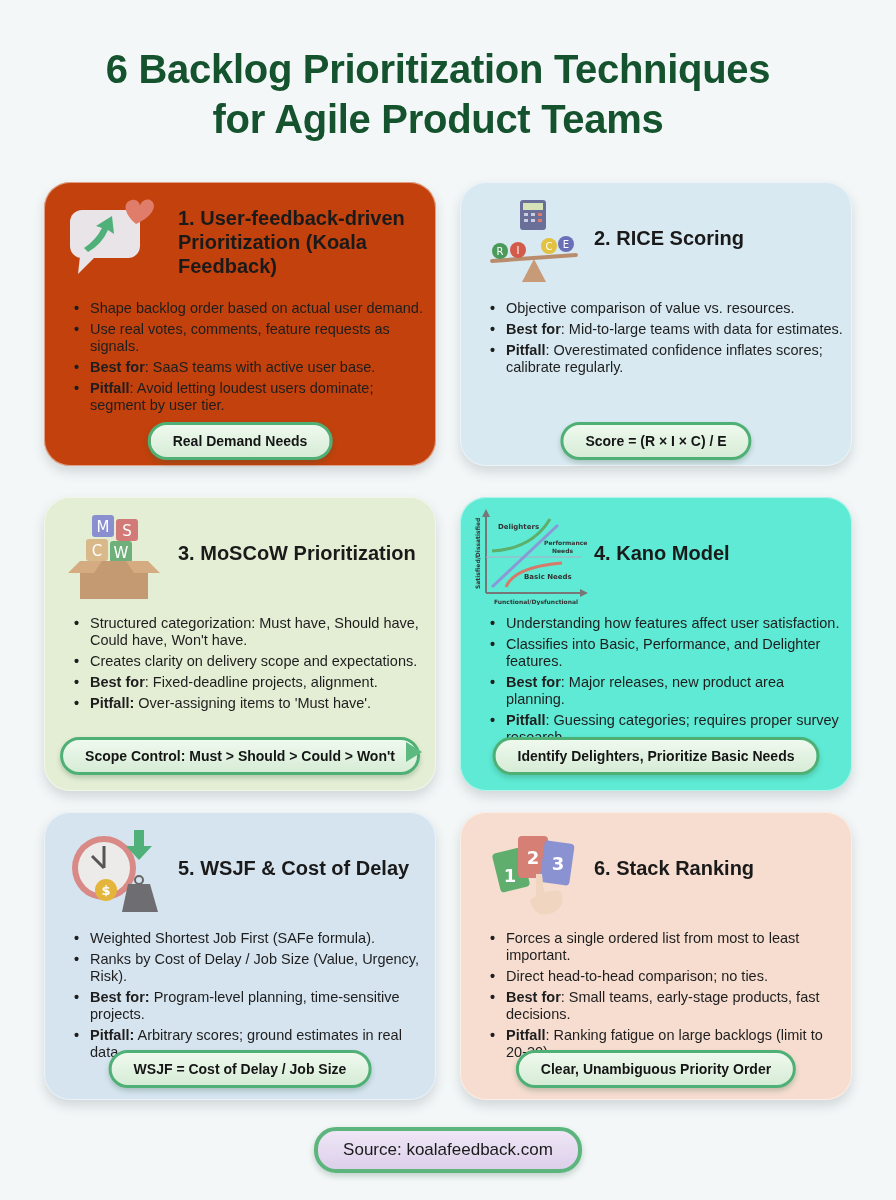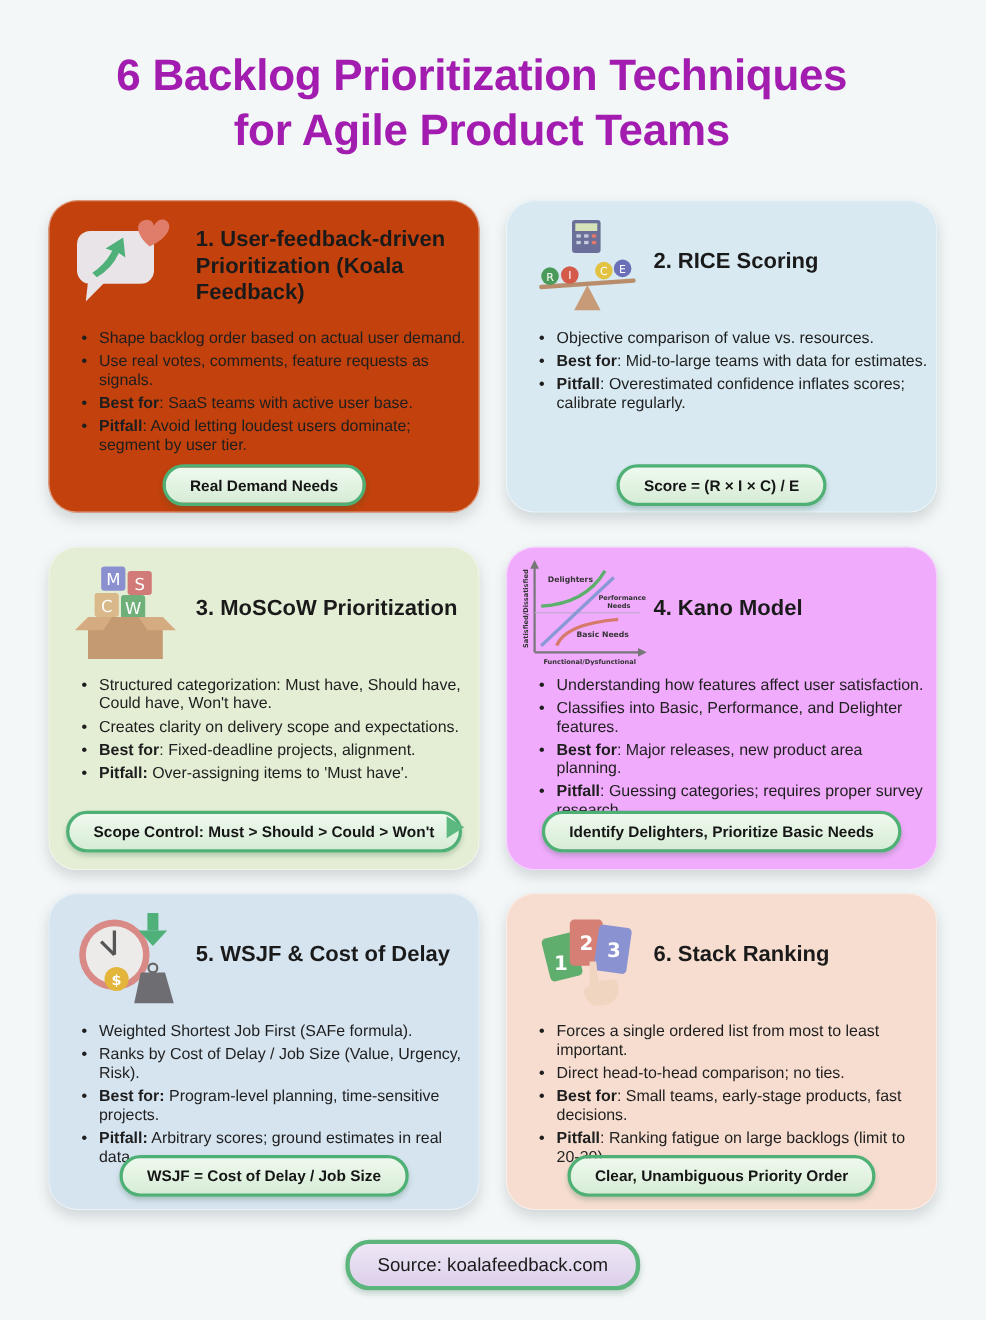--- a/index.html
+++ b/index.html
@@ -6,30 +6,30 @@
   body {
     width: 896px; height: 1200px; overflow: hidden;
     background: #f3f7f8;
     font-family: "Liberation Sans", sans-serif;
     color: #1b1b1b;
     position: relative;
   }
   .title {
     position: absolute; left: 0; top: 44px; width: 876px;
     text-align: center; font-weight: bold; font-size: 40px; line-height: 50px;
-    color: #a21caf; letter-spacing: -0.3px;
+    color: #14532d; letter-spacing: -0.3px;
   }
   .card {
     position: absolute; width: 392px; border-radius: 26px;
     box-shadow: 0 6px 12px rgba(60,70,80,0.18), inset 0 0 0 1px rgba(255,255,255,0.5);
   }
   .c1 { left: 44px; top: 182px; height: 284px; background: #c2410c; }
   .c2 { left: 460px; top: 182px; height: 284px; background: #d8e9f1; }
   .c3 { left: 44px; top: 497px; height: 294px; background: #e4eed5; }
-  .c4 { left: 460px; top: 497px; height: 294px; background: #f0abfc; }
+  .c4 { left: 460px; top: 497px; height: 294px; background: #5eead4; }
   .c5 { left: 44px; top: 812px; height: 288px; background: #d6e4f0; }
   .c6 { left: 460px; top: 812px; height: 288px; background: #f6ddd0; }
 
   .card-head { position: absolute; left: 0; top: 0; right: 0; height: 112px; }
   .icon-box { position: absolute; left: 22px; top: 14px; width: 96px; height: 84px; }
   .card-title {
     position: absolute; left: 134px; right: 10px; top: 0; height: 112px;
     display: flex; align-items: center;
     font-weight: bold; font-size: 20px; line-height: 24px; color: #1a1a1a;
   }

